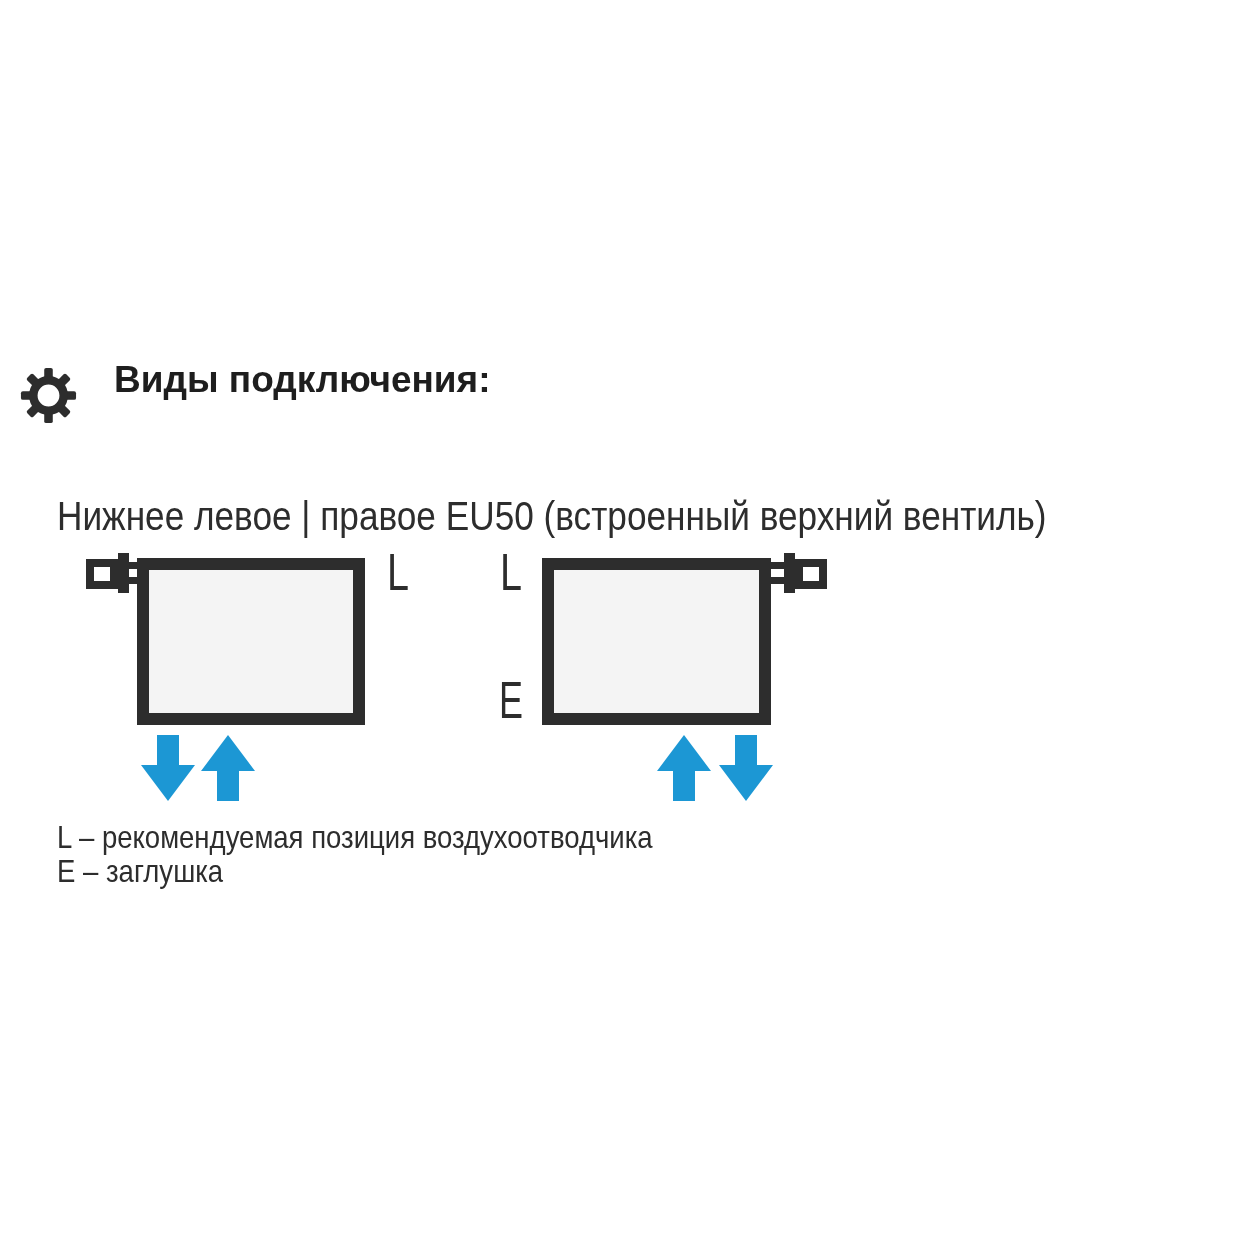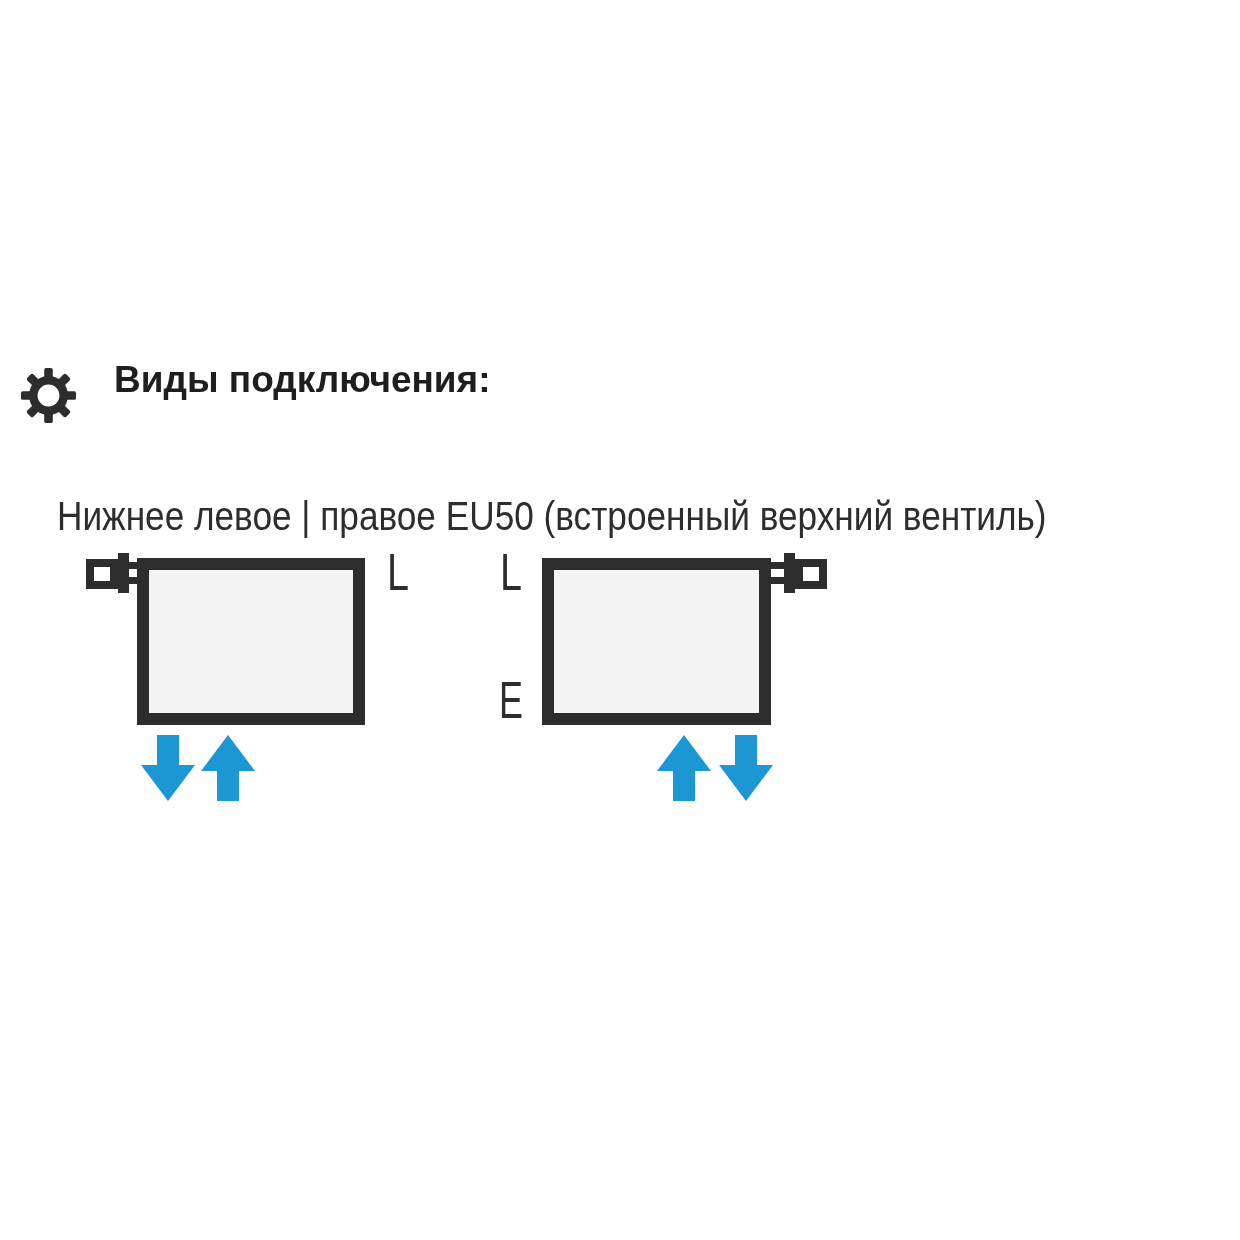--- a/index.html
+++ b/index.html
@@ -139,14 +139,18 @@
 
       <text class="diagram-letter" x="500" y="590" textLength="22" lengthAdjust="spacingAndGlyphs">L</text>
 
       <text class="diagram-letter" x="499" y="718" textLength="24" lengthAdjust="spacingAndGlyphs">E</text>
 
       <path class="arrow" d="M684 735 L711 771 L695 771 L695 801 L673 801 L673 771 L657 771 Z"></path>
       <path class="arrow" d="M735 735 L757 735 L757 765 L773 765 L746 801 L719 765 L735 765 Z"></path>
     </g>
   </svg>
 
+  <div class="legend">
+    <span class="legend-line">L – рекомендуемая позиция воздухоотводчика</span>
+    <span class="legend-line">E – заглушка</span>
+  </div>
 
 </div>
 
 </body></html>

